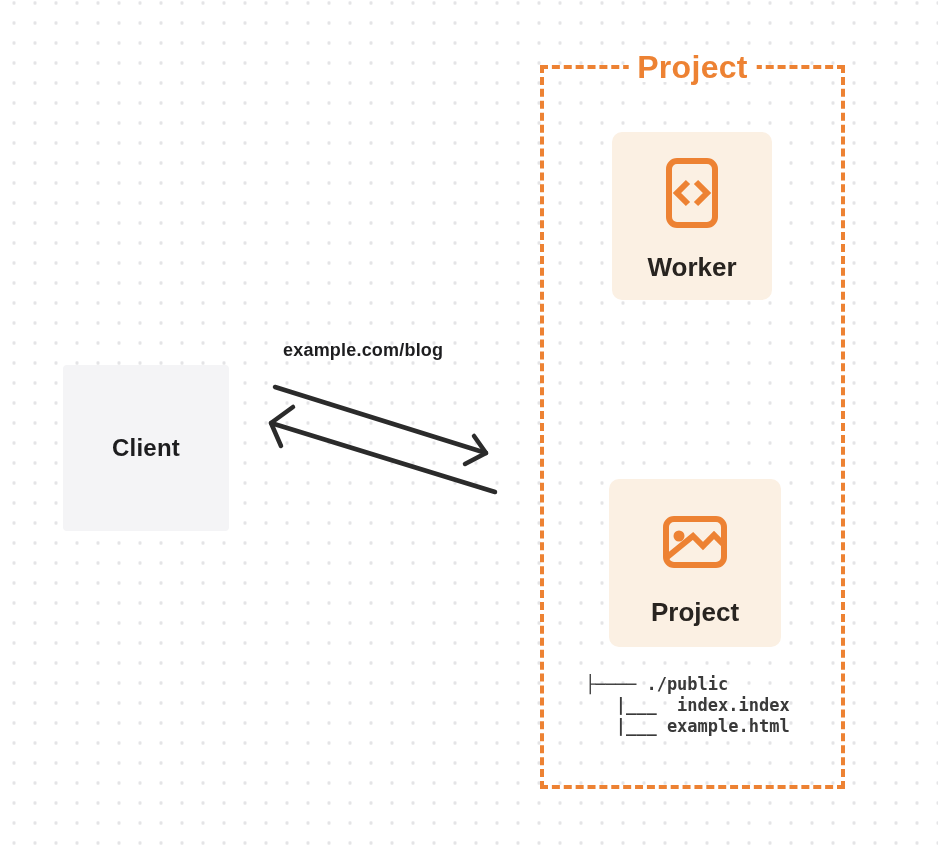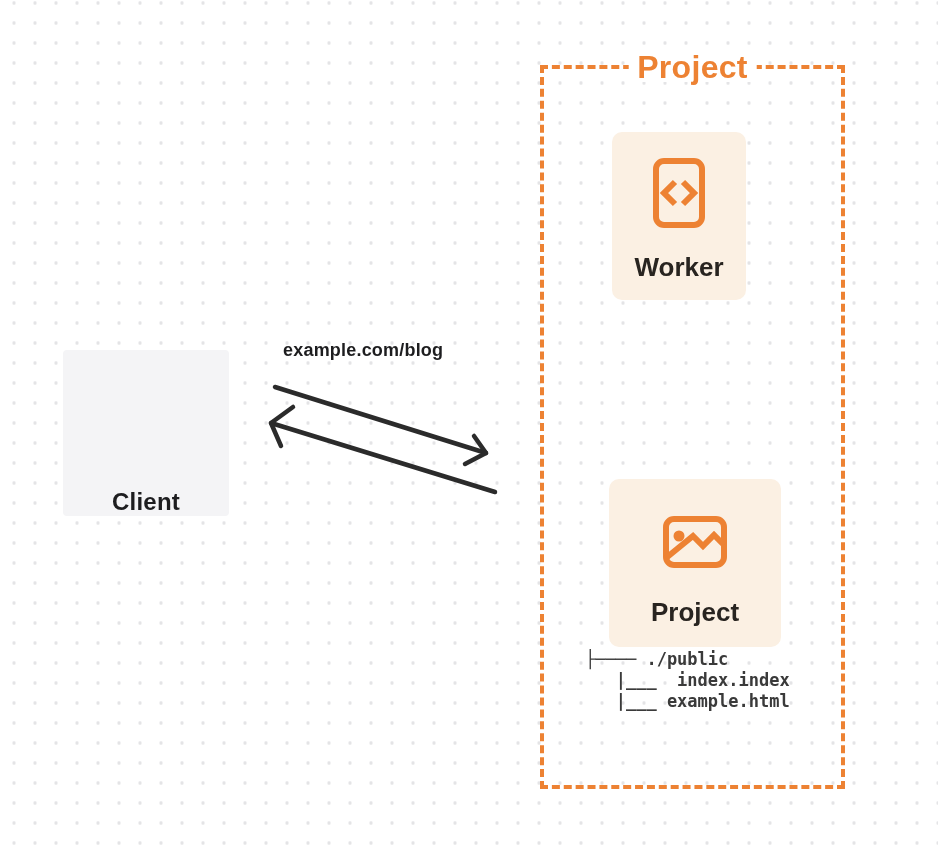--- a/index.html
+++ b/index.html
@@ -31,25 +31,25 @@
   .arrows path {
     stroke: var(--arrow);
     stroke-width: 4.5;
     fill: none;
     stroke-linecap: round;
     stroke-linejoin: round;
   }
 
   .client-box {
     position: absolute;
-    left: 63px; top: 350px;
+    left: 63px; top: 365px;
     width: 166px; height: 166px;
     background: var(--client-bg);
     border-radius: 4px;
-    display: flex; align-items: flex-end; justify-content: center;
+    display: flex; align-items: center; justify-content: center;
   }
   .client-label { font-size: 24px; font-weight: 700; color: var(--ink); letter-spacing: 0.2px; }
 
   .request-label {
     position: absolute;
     left: 283px; top: 340px;
     font-size: 18px; font-weight: 700;
     color: var(--ink);
     letter-spacing: 0.2px;
   }
@@ -72,34 +72,34 @@
     letter-spacing: 0.3px;
     white-space: nowrap;
   }
 
   .card {
     position: absolute;
     background: var(--card-bg);
     border-radius: 10px;
     display: flex; flex-direction: column; align-items: center;
   }
-  .worker-card { left: 68px; top: 63px; width: 134px; height: 168px; text-align: center; }
+  .worker-card { left: 68px; top: 63px; width: 160px; height: 168px; text-align: center; }
   .assets-card { left: 65px; top: 410px; width: 172px; height: 168px; }
   .worker-card .node-icon { margin-top: 26px; }
   .assets-card .node-icon { margin-top: 37px; }
   .card-label { font-size: 26px; font-weight: 700; color: var(--node-ink); }
   .worker-card .card-label { margin-top: 24px; }
   .assets-card .card-label { margin-top: 29px; }
 
   .node-icon .stroke { stroke: var(--orange); fill: none; }
   .node-icon .fill { fill: var(--orange); }
 
   .file-tree {
     position: absolute;
-    left: 41px; top: 580px;
+    left: 41px; top: 605px;
     font-family: "DejaVu Sans Mono", monospace;
     font-size: 17px;
     line-height: 21px;
     font-weight: 700;
     color: var(--tree-ink);
   }
   .tree-line { white-space: pre; }
 </style>
 </head>
 <body>

